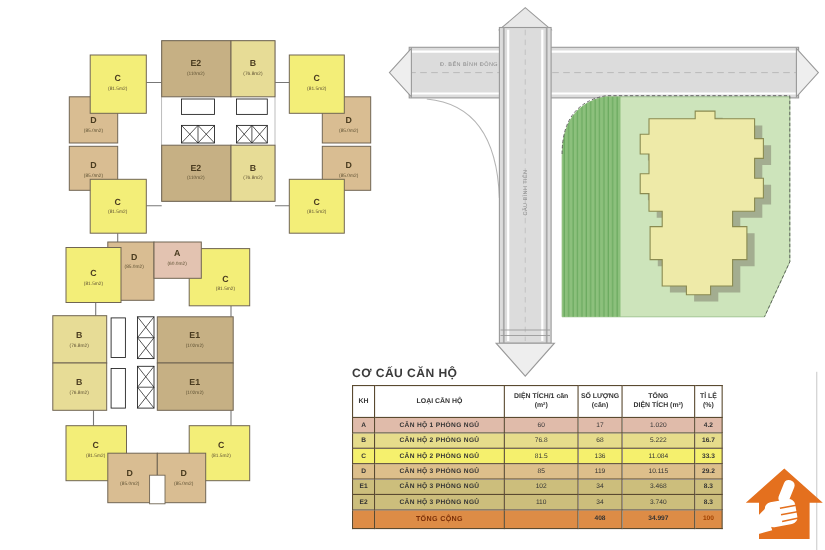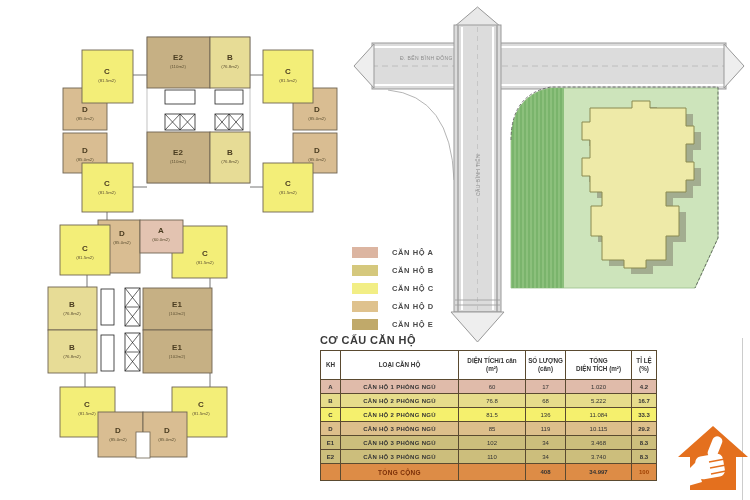--- a/index.html
+++ b/index.html
@@ -283,42 +283,20 @@
       <path d="M 216,88 L 202,88 Q 163,96 163,142 L 163,288 L 216,288 Z" fill="#8cc07c"></path>
       <path d="M 216,88 L 202,88 Q 163,96 163,142 L 163,288 L 216,288 Z" fill="url(#ghatch)"></path>
       <path d="M 163,140 Q 163,94 203,87 L 370,87 L 370,238 L 347,288" fill="none" stroke="#555" stroke-width="0.8" stroke-dasharray="3,2"></path>
 
       <path transform="translate(7,6)" fill="#9ba388" opacity="0.85" d="M 252,108 L 284,108 L 284,101 L 302,101 L 302,108 L 338,108 L 338,126 L 346,126 L 346,144 L 338,144 L 338,162 L 346,162 L 346,180 L 338,180 L 338,192 L 318,192 L 318,206 L 331,206 L 331,236 L 318,236 L 318,260 L 298,260 L 298,268 L 276,268 L 276,260 L 254,260 L 254,236 L 243,236 L 243,206 L 254,206 L 254,192 L 242,192 L 242,176 L 234,176 L 234,158 L 242,158 L 242,140 L 234,140 L 234,122 L 242,122 L 242,108 Z"></path>
 
       <path fill="#eeeaa8" stroke="#8a8a50" stroke-width="1" d="M 252,108 L 284,108 L 284,101 L 302,101 L 302,108 L 338,108 L 338,126 L 346,126 L 346,144 L 338,144 L 338,162 L 346,162 L 346,180 L 338,180 L 338,192 L 318,192 L 318,206 L 331,206 L 331,236 L 318,236 L 318,260 L 298,260 L 298,268 L 276,268 L 276,260 L 254,260 L 254,236 L 243,236 L 243,206 L 254,206 L 254,192 L 242,192 L 242,176 L 234,176 L 234,158 L 242,158 L 242,140 L 234,140 L 234,122 L 242,122 L 242,108 Z"></path>
     </g>
   </svg>
 
-  <div class="legend">
-    <div class="legend-row">
-      <span class="swatch sw-a"></span>
-      <span class="legend-label">CĂN HỘ A</span>
-    </div>
-    <div class="legend-row">
-      <span class="swatch sw-b"></span>
-      <span class="legend-label">CĂN HỘ B</span>
-    </div>
-    <div class="legend-row">
-      <span class="swatch sw-c"></span>
-      <span class="legend-label">CĂN HỘ C</span>
-    </div>
-    <div class="legend-row">
-      <span class="swatch sw-d"></span>
-      <span class="legend-label">CĂN HỘ D</span>
-    </div>
-    <div class="legend-row">
-      <span class="swatch sw-e"></span>
-      <span class="legend-label">CĂN HỘ E</span>
-    </div>
-  </div>
 
   <div class="tbl-wrap">
     <div class="tbl-title">CƠ CẤU CĂN HỘ</div>
     <table class="structure">
       <colgroup>
         <col style="width:20px">
           <col style="width:118px">
           <col style="width:67px">
         <col style="width:40px">
           <col style="width:66px">

